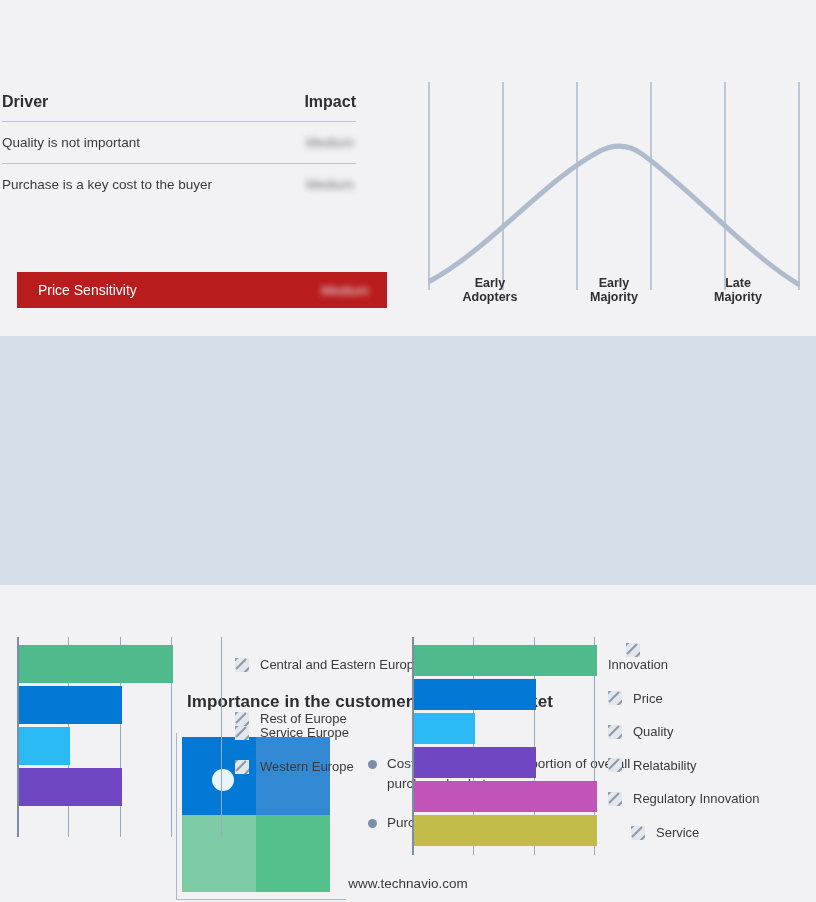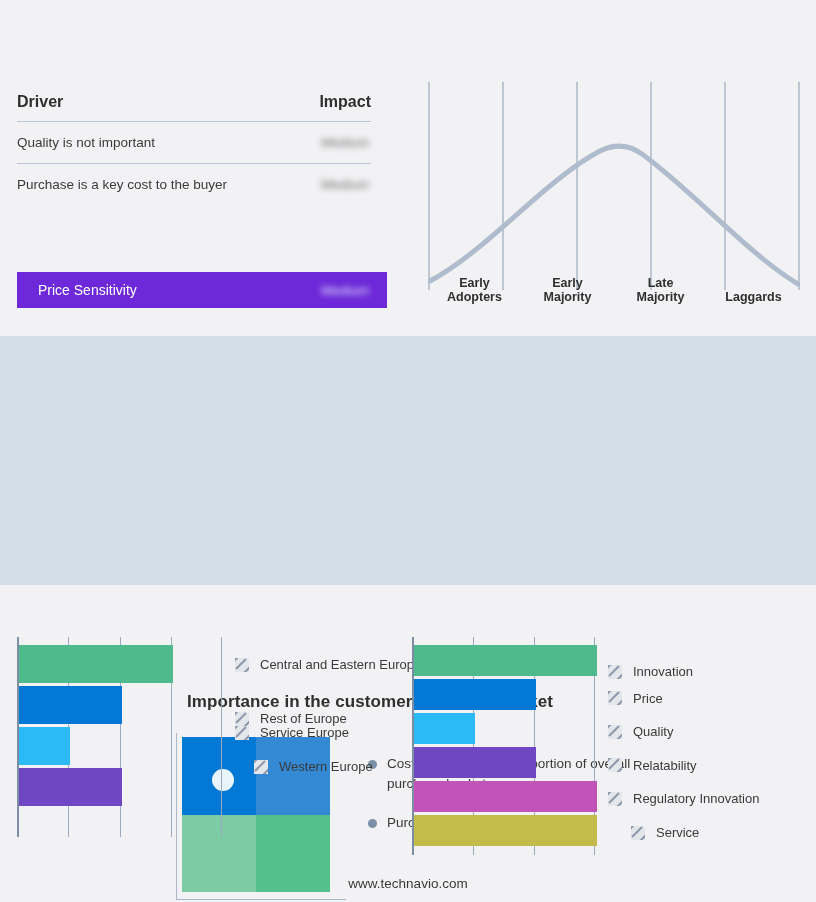--- a/index.html
+++ b/index.html
@@ -38,21 +38,21 @@
     font-weight: bold;
     color: #2f2f2f;
     text-align: center;
     letter-spacing: 0.1px;
   }
 
   
   #panel-drivers { position: absolute; left: 0; top: 0; width: 408px; height: 336px; }
   #drivers-title { left: 0; top: 16px; width: 408px; }
 
-  .tbl { position: absolute; left: 17px; top: 93px; width: 354px; }
+  .tbl { position: absolute; left: 2px; top: 93px; width: 354px; }
   .tbl-head {
     display: flex; justify-content: space-between; align-items: baseline;
     font-size: 16px; font-weight: bold; color: #2f2f2f;
     padding-bottom: 10px;
     border-bottom: 1px solid #b9c4d4;
   }
   .tbl-row {
     display: flex; justify-content: space-between; align-items: center;
     font-size: 13.5px; color: #3a3a3a;
     height: 41px;
@@ -62,21 +62,21 @@
   .impact-val {
     color: #6d6d6d;
     font-size: 13.5px;
     filter: blur(3.2px);
     -webkit-filter: blur(3.2px);
     user-select: none;
     padding-right: 2px;
   }
   .hl-row {
     position: absolute; left: 17px; top: 272px; width: 370px; height: 36px;
-    background: #6d28d9;
+    background: #b91c1c;
     display: flex; align-items: center; justify-content: space-between;
     box-sizing: border-box;
     padding: 0 16px 0 21px;
   }
   .hl-row .hl-label { color: #ffffff; font-size: 14px; }
   .hl-row .impact-val { color: #e8f2fb; }
 
   
   #panel-lifecycle { position: absolute; left: 408px; top: 0; width: 408px; height: 336px; }
 
@@ -200,23 +200,20 @@
       <div class="lc-labels">
         <div class="lc-seg">
           <span><span>Early</span><br><span>Adopters</span></span>
         </div>
         <div class="lc-seg">
           <span><span>Early</span><br><span>Majority</span></span>
         </div>
         <div class="lc-seg">
           <span><span>Late</span><br><span>Majority</span></span>
         </div>
-        <div class="lc-seg">
-          <span><span>Laggards</span></span>
-        </div>
       </div>
     </div>
   </div>
 
   <div id="panel-basket">
     <div class="sec-title" id="basket-title">Importance in the customer purchase basket</div>
 
     <div class="quad-wrap">
       <div class="quad-axis-v"></div>
       <div class="quad-axis-h"></div>
@@ -281,21 +278,21 @@
           <span class="lg-sw"><svg width="14" height="14" viewBox="0 0 14 14">
               <rect width="14" height="14" fill="#e3e6ea"></rect>
               <g stroke="#8b98ab" stroke-width="2">
                 <line x1="-3" y1="5" x2="5" y2="-3"></line>
                 <line x1="1" y1="11" x2="11" y2="1"></line>
                 <line x1="7" y1="17" x2="17" y2="7"></line>
               </g>
             </svg></span>
           <span class="lg-txt">Service Europe</span>
         </div>
-        <div class="lg-item" style="top: 116px; margin-left: 19px;">
+        <div class="lg-item" style="top: 116px;">
           <span class="lg-sw"><svg width="14" height="14" viewBox="0 0 14 14">
               <rect width="14" height="14" fill="#e3e6ea"></rect>
               <g stroke="#8b98ab" stroke-width="2">
                 <line x1="-3" y1="5" x2="5" y2="-3"></line>
                 <line x1="1" y1="11" x2="11" y2="1"></line>
                 <line x1="7" y1="17" x2="17" y2="7"></line>
               </g>
             </svg></span>
           <span class="lg-txt">Western Europe</span>
         </div>
@@ -310,21 +307,21 @@
         <div class="bc-gl" style="left: 122px;"></div>
         <div class="bc-gl" style="left: 182px;"></div>
         <div class="bc-row" title="Innovation" style="top: 8px; left: 2px; height: 31px; width: 183px; background: rgb(79, 186, 140);"></div>
         <div class="bc-row" title="Price" style="top: 42px; left: 2px; height: 31px; width: 122px; background: rgb(3, 120, 212);"></div>
         <div class="bc-row" title="Quality" style="top: 76px; left: 2px; height: 31px; width: 61px; background: rgb(44, 186, 245);"></div>
         <div class="bc-row" title="Relatability" style="top: 110px; left: 2px; height: 31px; width: 122px; background: rgb(112, 71, 194);"></div>
         <div class="bc-row" title="Regulatory Compliance" style="top: 144px; left: 2px; height: 31px; width: 183px; background: rgb(194, 83, 184);"></div>
         <div class="bc-row" title="Service" style="top: 178px; left: 2px; height: 31px; width: 183px; background: rgb(195, 187, 74);"></div>
       </div>
     <div class="bc-legend" id="lg1" style="left:200px; top:58px;">
-        <div class="lg-item" style="top: 21px;">
+        <div class="lg-item" style="top: 0; flex-direction: column;">
           <span class="lg-sw"><svg width="14" height="14" viewBox="0 0 14 14">
               <rect width="14" height="14" fill="#e3e6ea"></rect>
               <g stroke="#8b98ab" stroke-width="2">
                 <line x1="-3" y1="5" x2="5" y2="-3"></line>
                 <line x1="1" y1="11" x2="11" y2="1"></line>
                 <line x1="7" y1="17" x2="17" y2="7"></line>
               </g>
             </svg></span>
           <span class="lg-txt">Innovation</span>
         </div>

